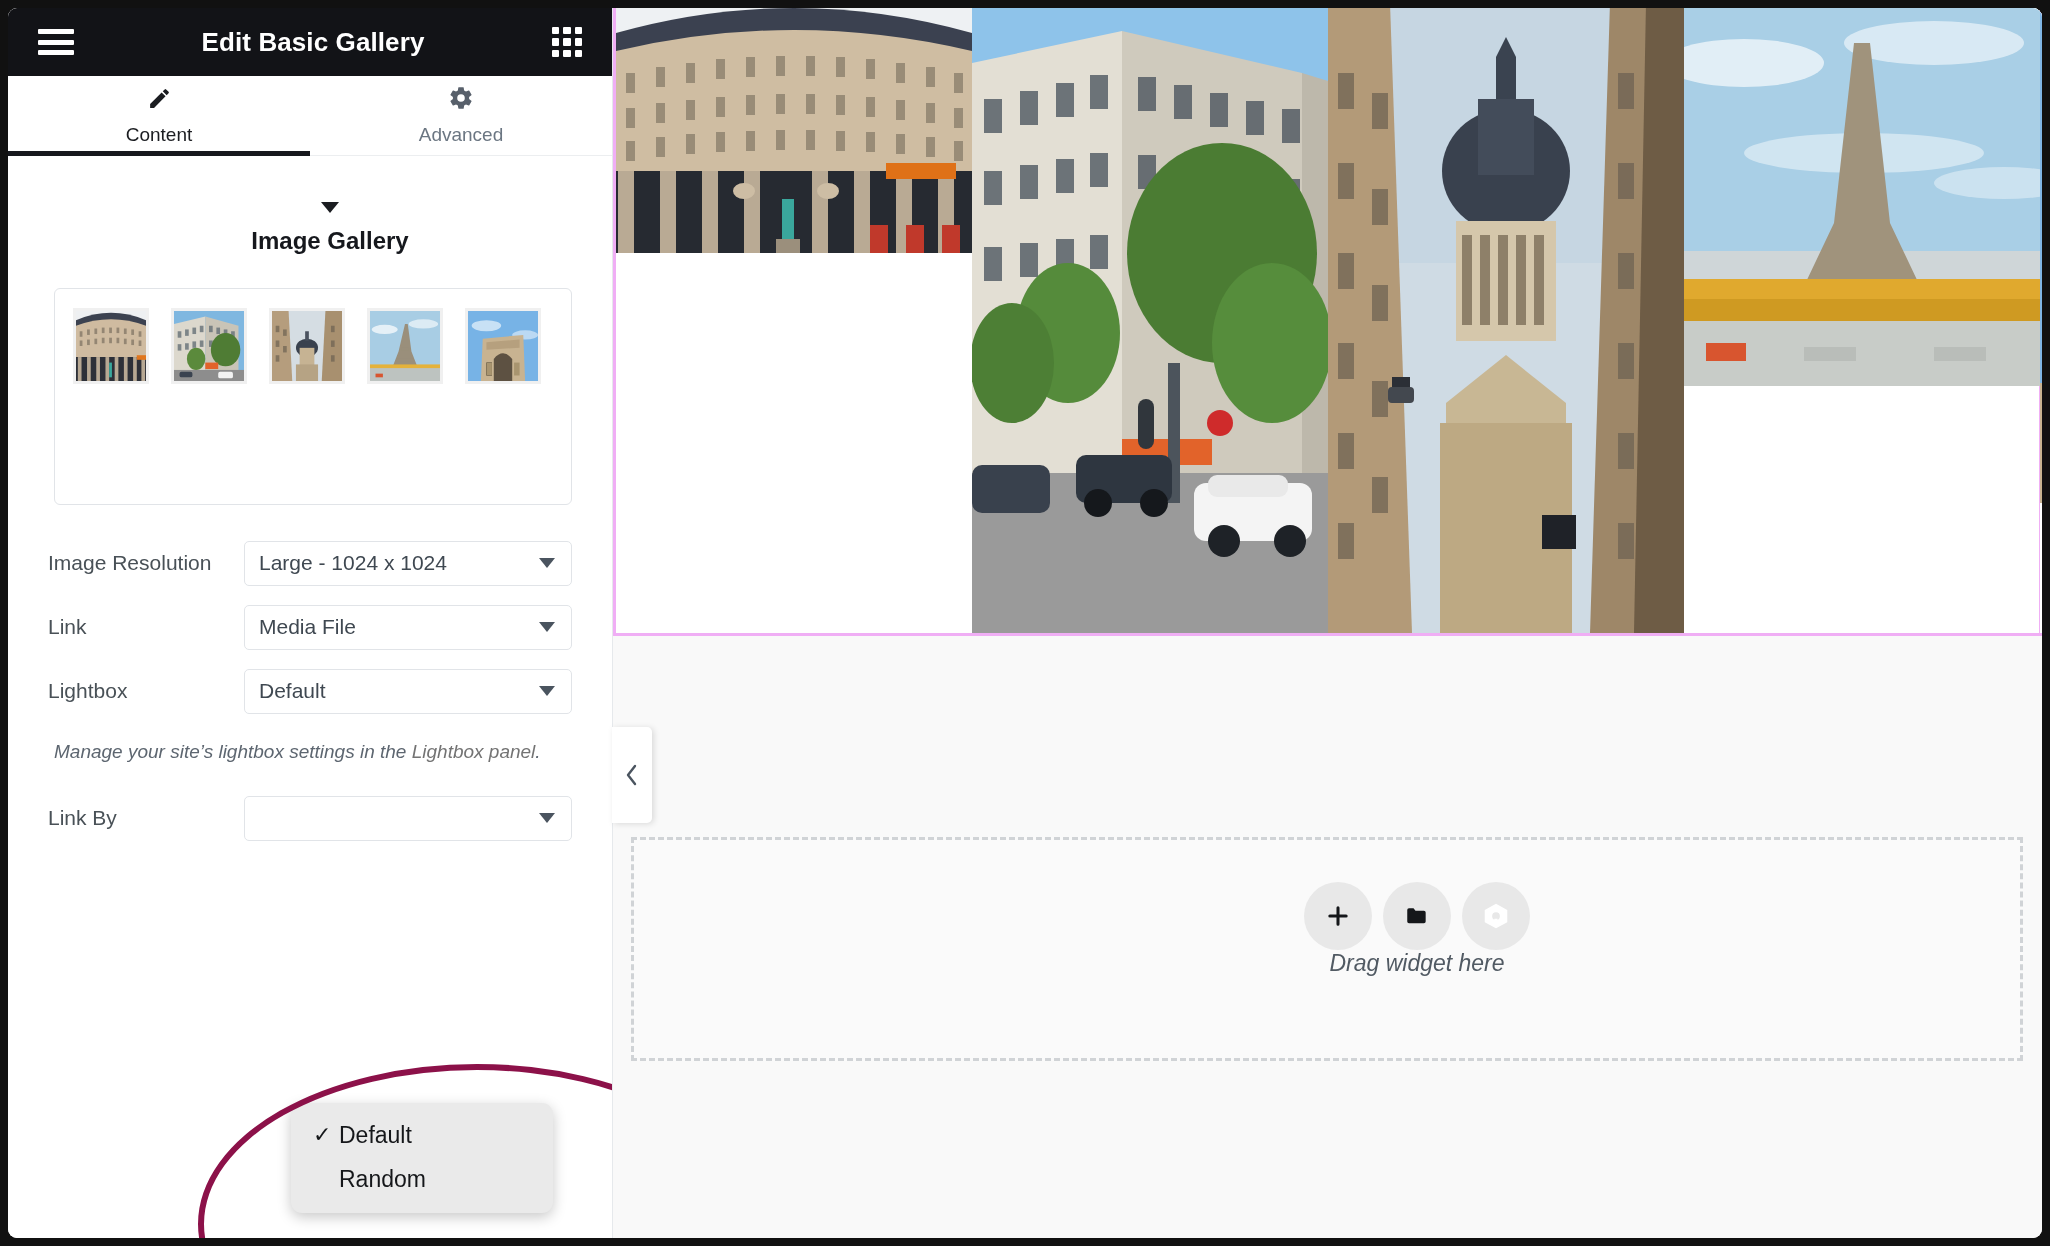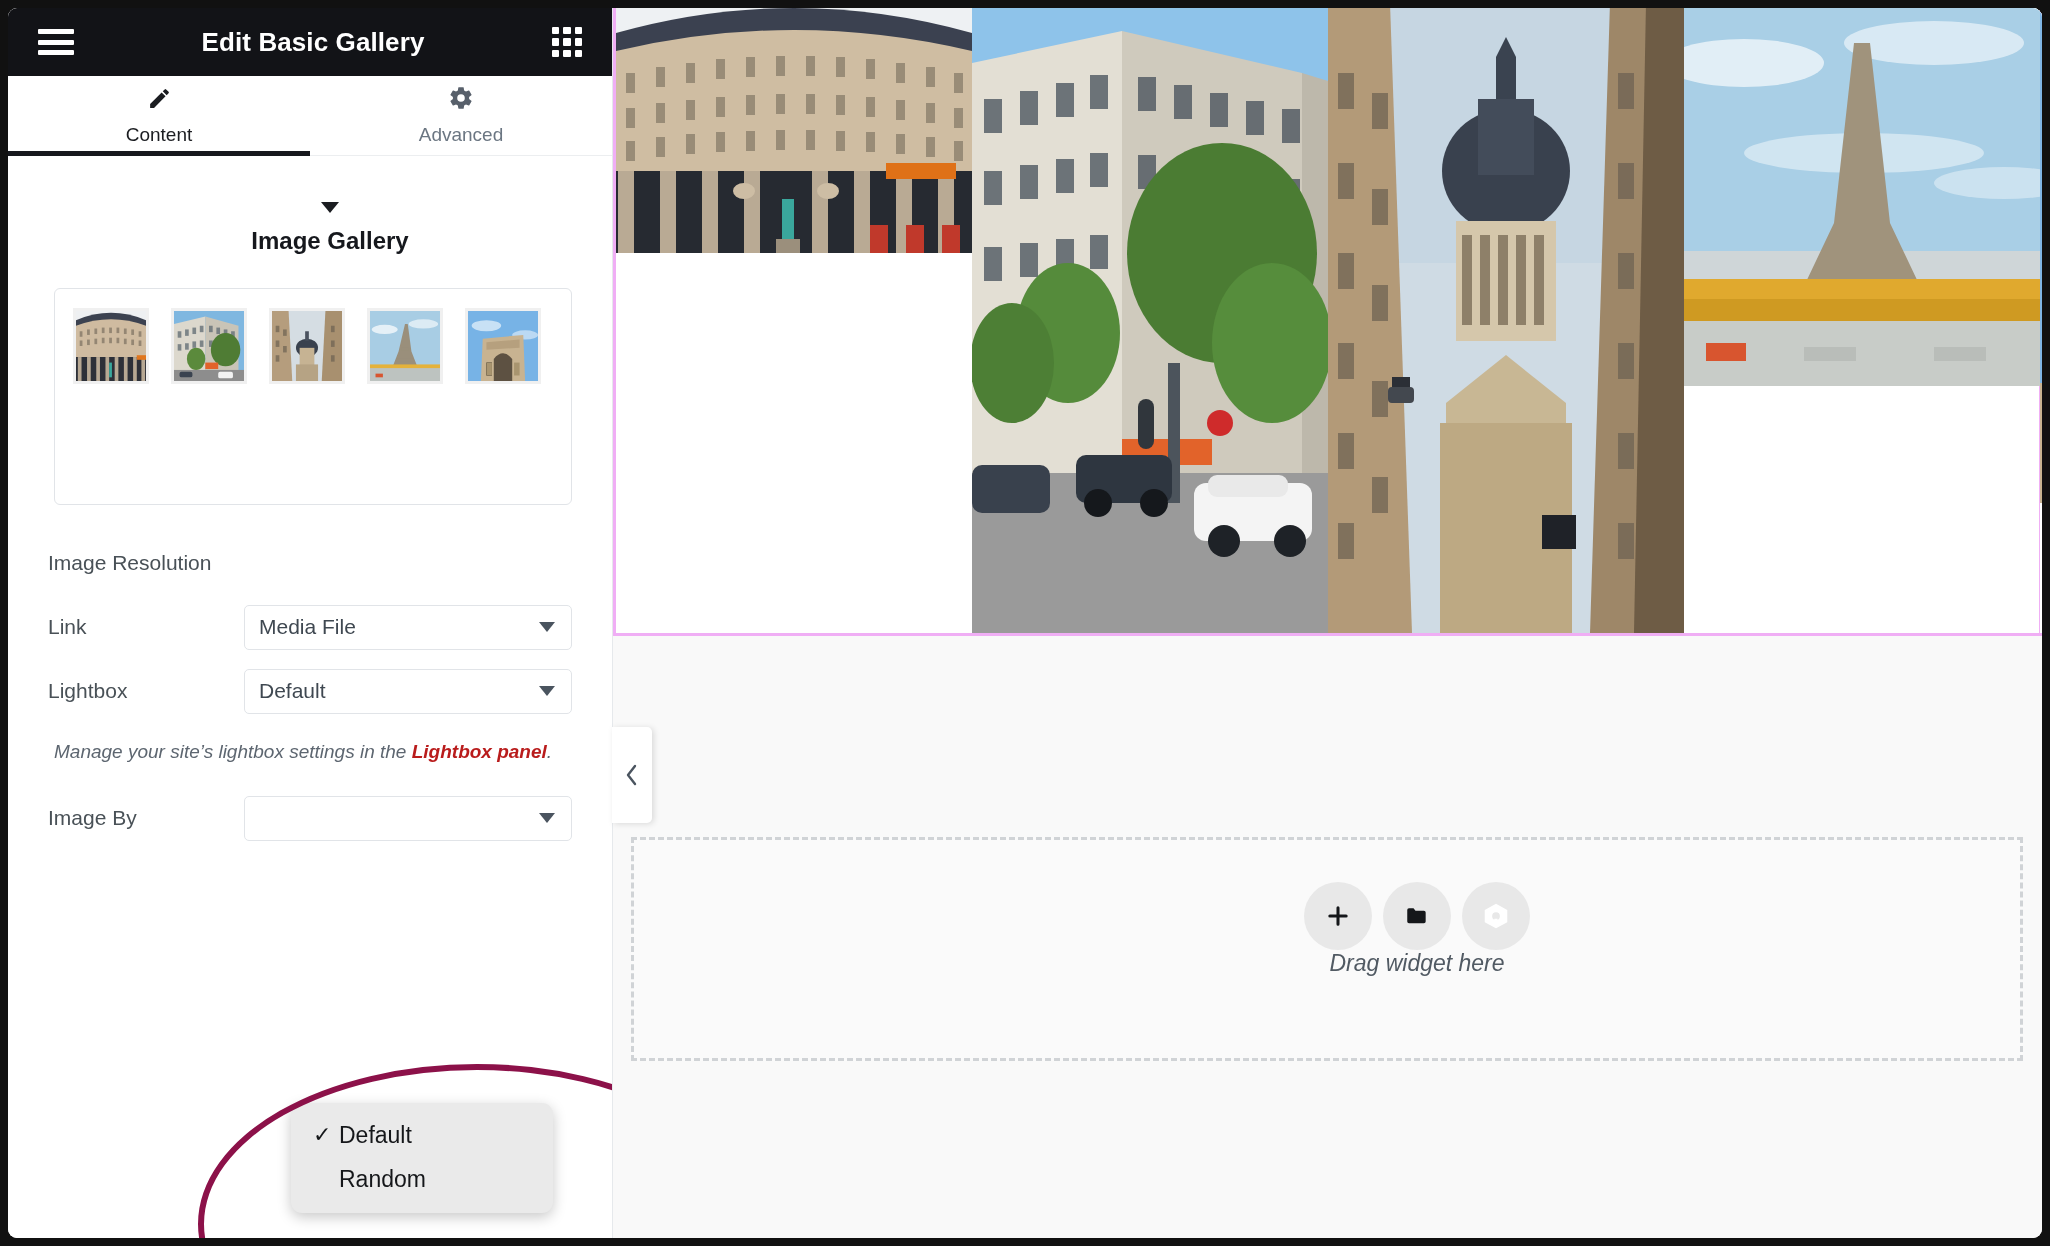--- a/index.html
+++ b/index.html
@@ -214,22 +214,22 @@
     flex: none;
   }
   .helper {
     padding: 16px 40px 0 46px;
     font-size: 19px;
     font-style: italic;
     color: #5d6670;
     line-height: 1.33;
   }
   .helper a {
-    color: #b91c1c;
-    font-weight: bold;
+    color: #737373;
+    font-weight: normal;
     font-style: italic;
     text-decoration: none;
   }
 
   
   .orderby-row { margin-top: 22px; }
 
   
   .dropdown-popup {
     position: absolute;
@@ -530,20 +530,24 @@
             </svg>
           </div>
 
         </div>
       </div>
 
       <div class="form-rows">
 
         <div class="form-row">
           <div class="form-label">Image Resolution</div>
+          <div class="select">
+            <span>Large - 1024 x 1024</span>
+            <span class="select-caret"></span>
+          </div>
         </div>
 
 
         <div class="form-row">
           <div class="form-label">Link</div>
           <div class="select">
             <span>Media File</span>
             <span class="select-caret"></span>
           </div>
         </div>
@@ -554,21 +558,21 @@
             <span>Default</span>
             <span class="select-caret"></span>
           </div>
         </div>
 
         <div class="helper">
           <span>Manage your site’s lightbox settings in the </span><a href="#">Lightbox panel</a><span>.</span>
         </div>
 
         <div class="form-row orderby-row">
-          <div class="form-label">Image By</div>
+          <div class="form-label">Link By</div>
           <div class="select">
             <span style="visibility:hidden">Default</span>
             <span class="select-caret"></span>
           </div>
         </div>
 
       </div>
 
       <div class="dropdown-popup">
         <div class="dd-item">

